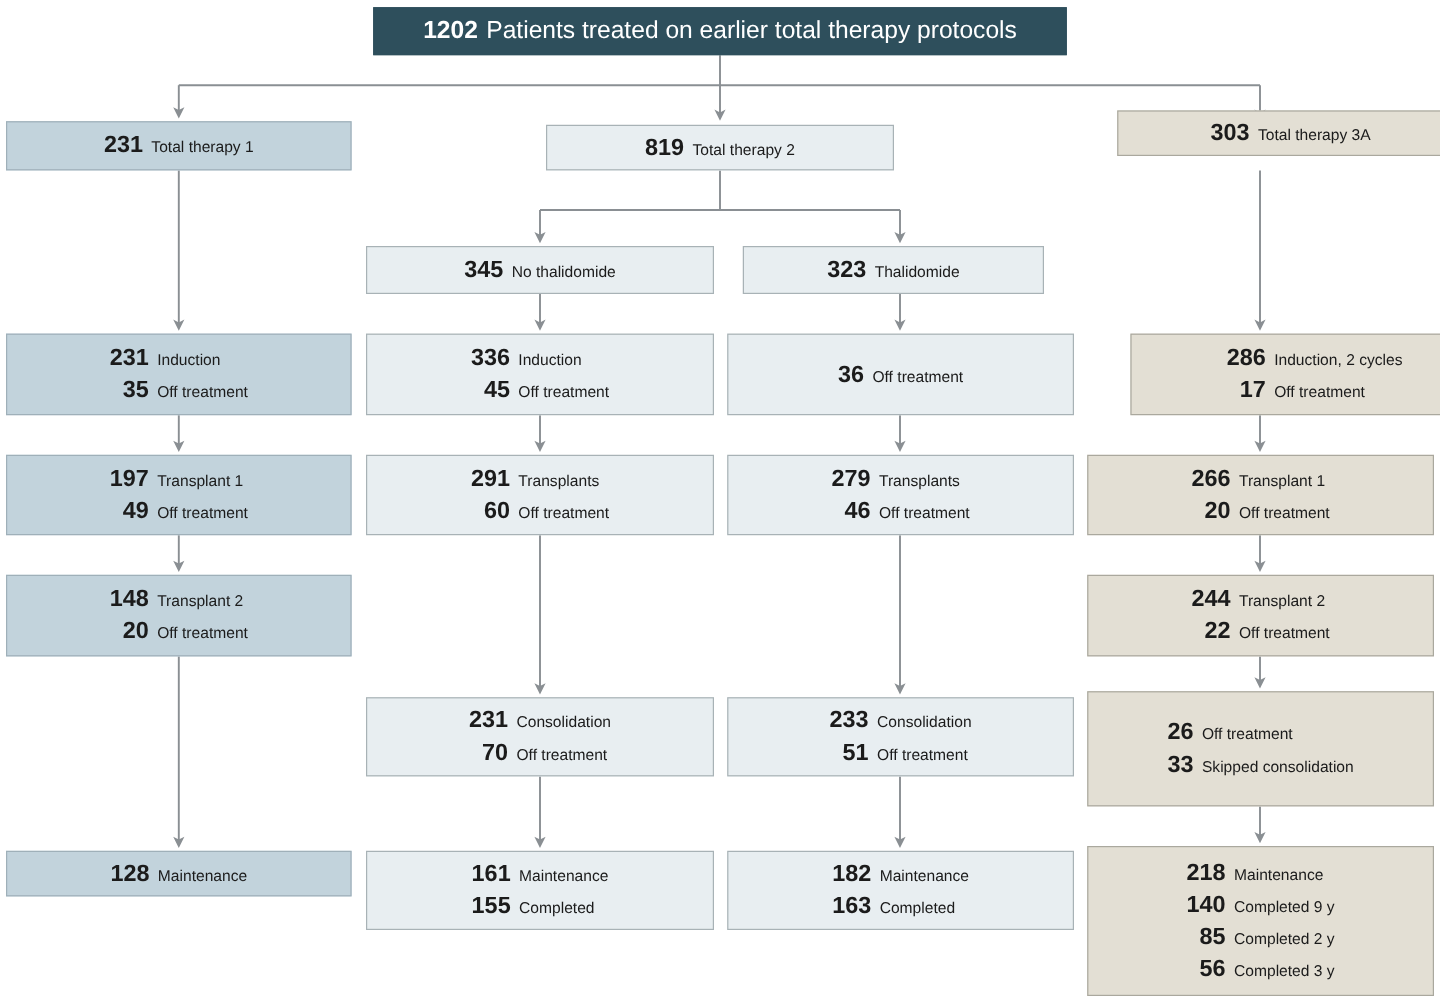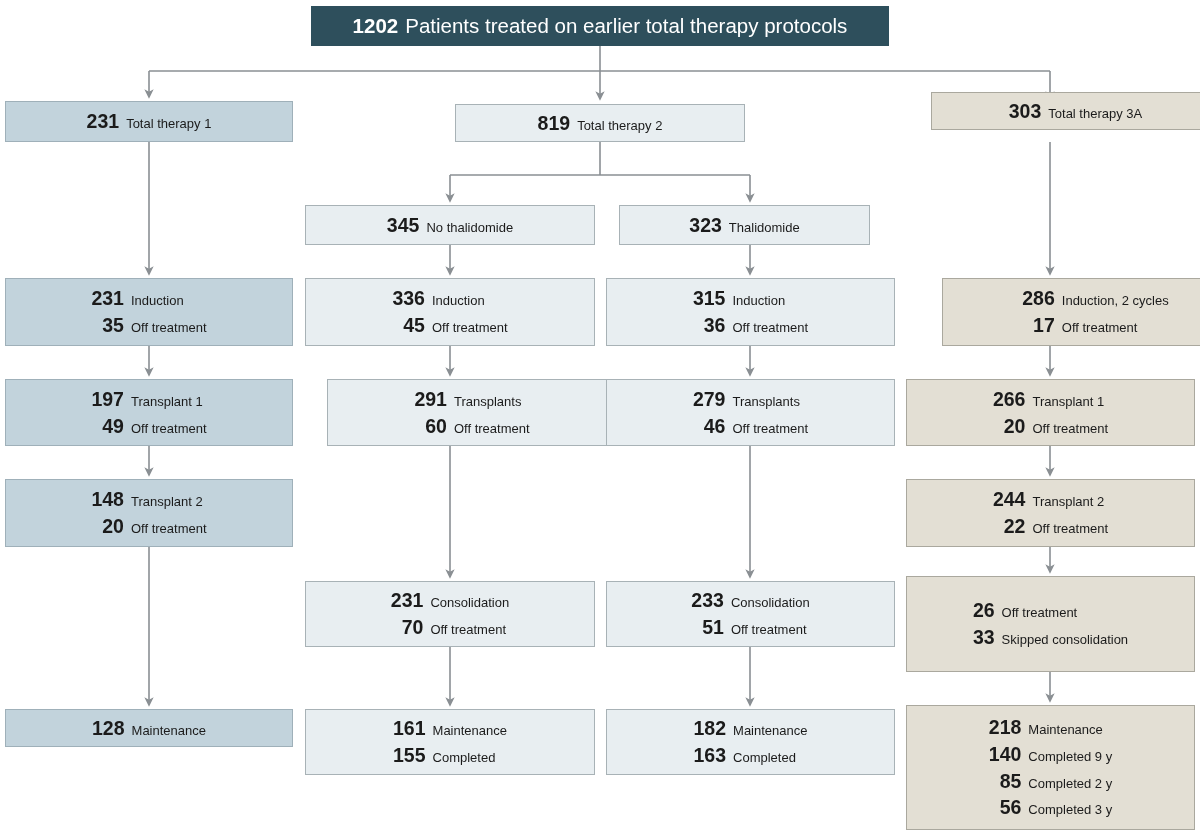--- a/index.html
+++ b/index.html
@@ -190,24 +190,20 @@
           </div>
           <div class="row">
             <div class="num">45</div>
             <div class="lbl">Off treatment</div>
           </div>
         </div>
       </div>
       <div class="box c2" style="left: 606px; top: 278px; width: 289px; height: 68px;">
         <div class="rows">
           <div class="row">
-            <div class="num">315</div>
-            <div class="lbl">Induction</div>
-          </div>
-          <div class="row">
             <div class="num">36</div>
             <div class="lbl">Off treatment</div>
           </div>
         </div>
       </div>
       <div class="box c3" style="left: 906px; top: 278px; width: 307px; height: 68px; margin-left: 36px;">
         <div class="rows">
           <div class="row">
             <div class="num">286</div>
             <div class="lbl">Induction, 2 cycles</div>
@@ -223,21 +219,21 @@
           <div class="row">
             <div class="num">197</div>
             <div class="lbl">Transplant 1</div>
           </div>
           <div class="row">
             <div class="num">49</div>
             <div class="lbl">Off treatment</div>
           </div>
         </div>
       </div>
-      <div class="box c2" style="left: 305px; top: 379px; width: 290px; height: 67px; margin-left: 22px;">
+      <div class="box c2" style="left: 305px; top: 379px; width: 290px; height: 67px;">
         <div class="rows">
           <div class="row">
             <div class="num">291</div>
             <div class="lbl">Transplants</div>
           </div>
           <div class="row">
             <div class="num">60</div>
             <div class="lbl">Off treatment</div>
           </div>
         </div>

